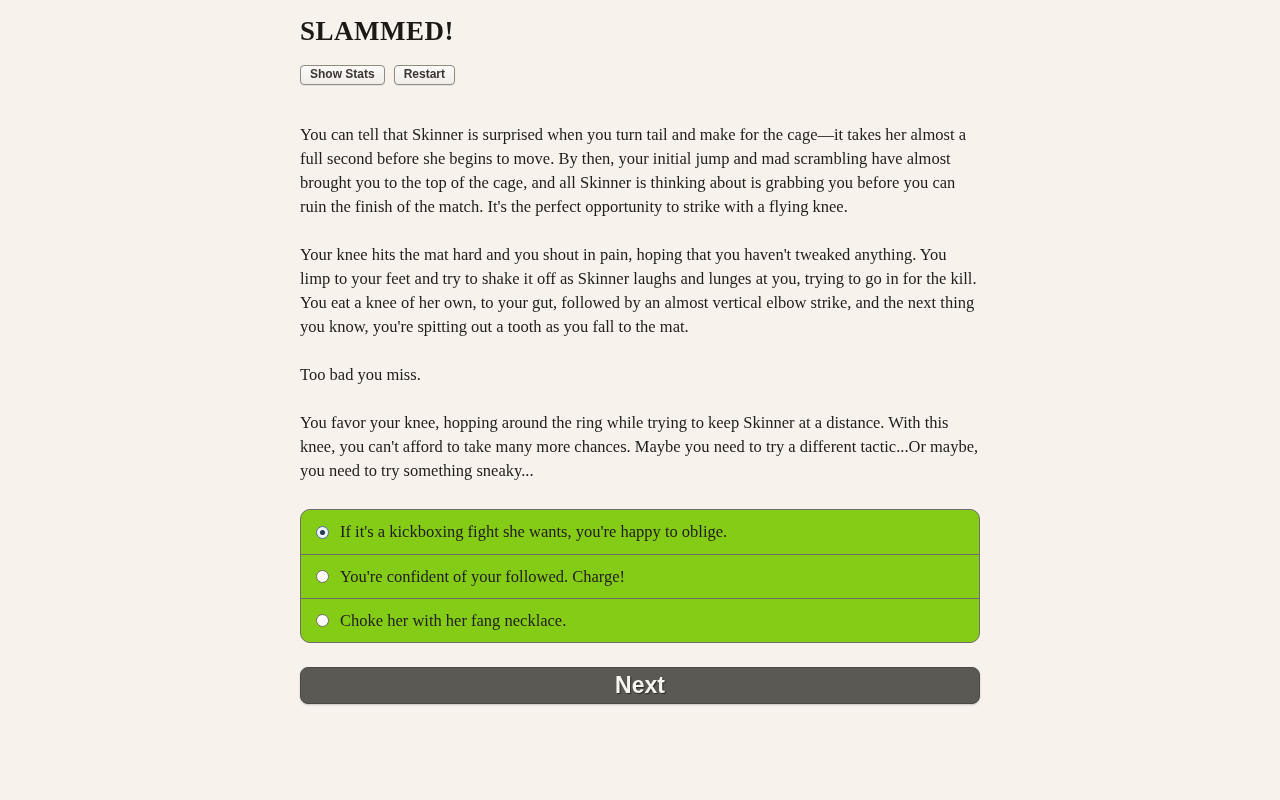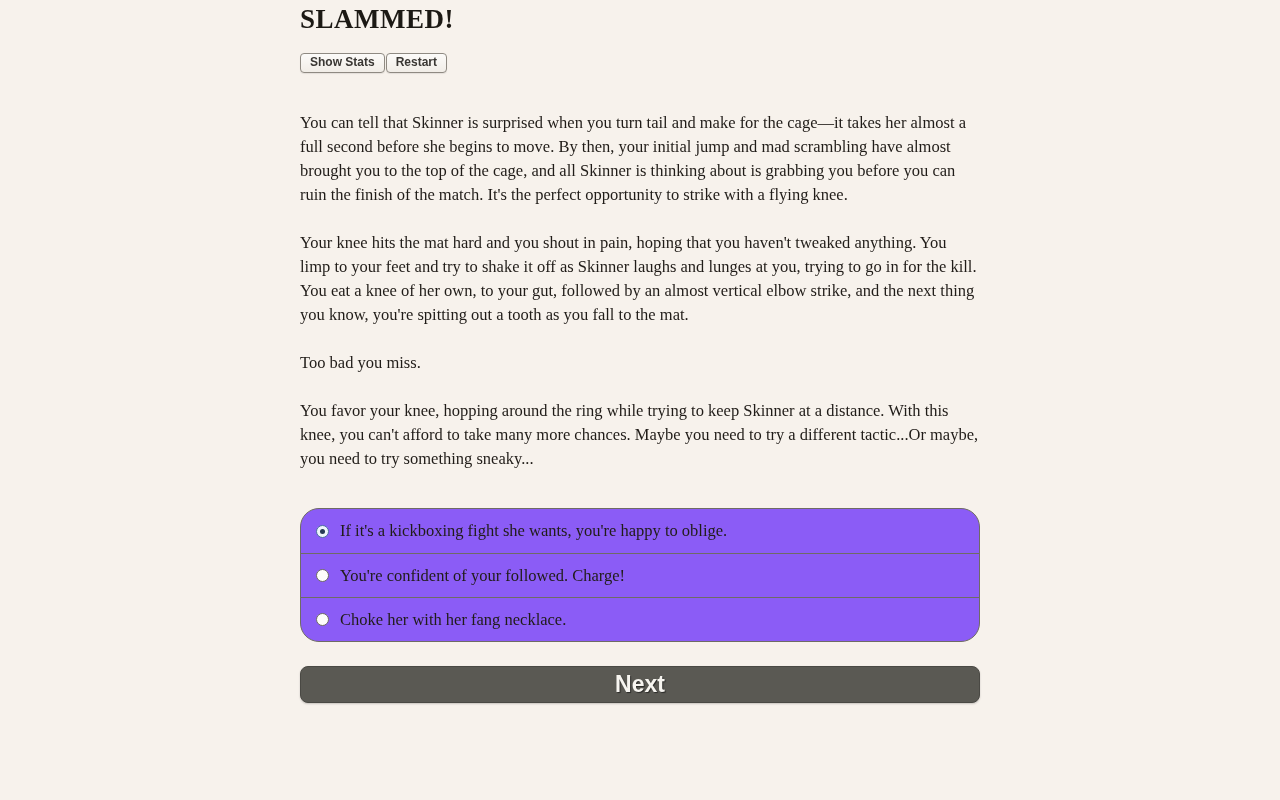--- a/index.html
+++ b/index.html
@@ -6,30 +6,30 @@
   html, body {
     width: 1280px; height: 800px;
     background: #f7f2ec;
     font-family: "Liberation Serif", "DejaVu Serif", serif;
     color: #211d19;
     overflow: hidden;
   }
   .content {
     width: 680px;
     margin: 0 auto;
-    padding-top: 4px;
+    padding-top: 16px;
   }
   h1.game-title {
     font-size: 27px;
     font-weight: bold;
     letter-spacing: 0.5px;
     color: #1c1914;
     margin-bottom: 18px;
   }
-  .toolbar { display: flex; gap: 1px; margin-bottom: 4px; }
+  .toolbar { display: flex; gap: 9px; margin-bottom: 4px; }
   .small-btn {
     font-family: "Liberation Sans", "DejaVu Sans", sans-serif;
     font-size: 12px;
     font-weight: bold;
     color: #3a3733;
     background: linear-gradient(#fcfbf9, #f1ede7);
     border: 1px solid #8f8a82;
     border-radius: 4px;
     padding: 2px 9px 3px 9px;
     line-height: 1.1;
@@ -37,24 +37,24 @@
     box-shadow: 0 1px 1px rgba(0,0,0,0.08);
   }
   .story p {
     font-size: 16.5px;
     line-height: 24px;
     margin: 24px 0;
     color: #201c18;
   }
   .story p:first-child { margin-top: 38px; }
   .choice-box {
-    margin-top: 37px;
+    margin-top: 26px;
     border: 1px solid #6f6b65;
-    border-radius: 19px;
-    background: #8b5cf6;
+    border-radius: 10px;
+    background: #84cc16;
     overflow: hidden;
   }
   .choice-row {
     display: flex;
     align-items: center;
     height: 44px;
     padding-left: 15px;
     cursor: pointer;
   }
   .choice-row + .choice-row { border-top: 1px solid #6f6b65; }

